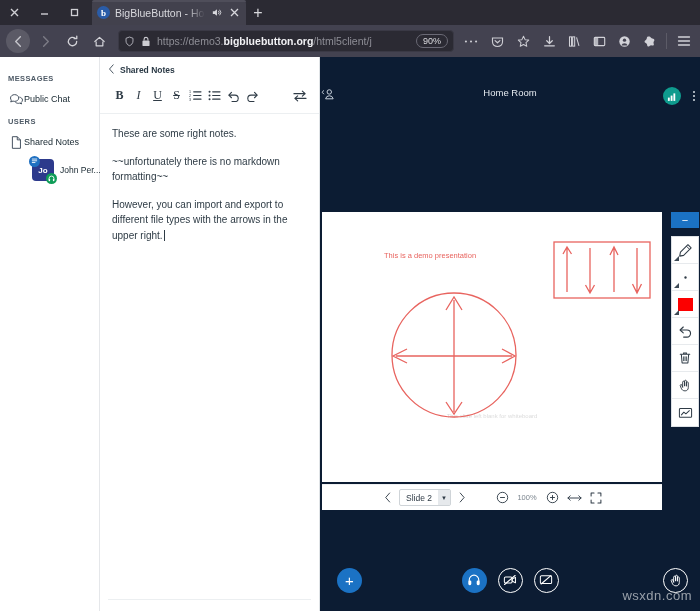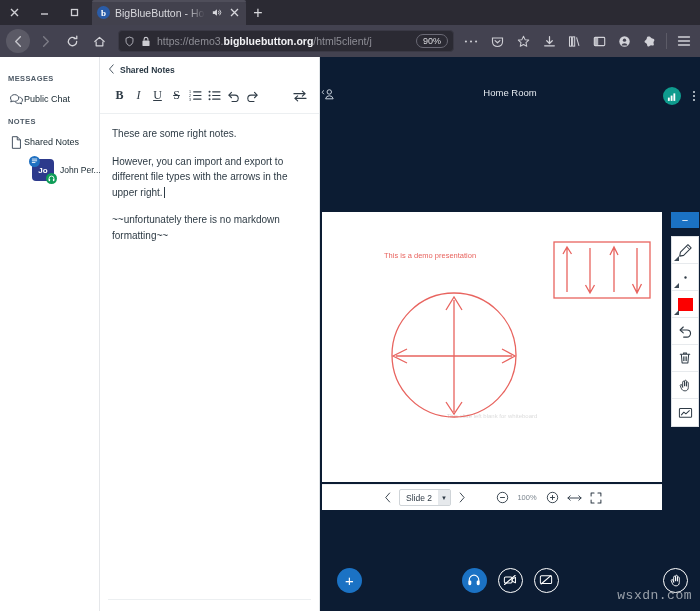--- a/index.html
+++ b/index.html
@@ -182,21 +182,21 @@
   .center-grp { position: absolute; left: 0; right: 0; display: flex; align-items: center;
                 justify-content: center; gap: 11px; }
   .abtn { width: 25px; height: 25px; border-radius: 50%; display: flex; align-items: center;
           justify-content: center; color: #fff; }
   .abtn.filled { background: #1b72c4; }
   .abtn.outline { border: 1.5px solid #fff; }
   .handbtn { position: absolute; right: 12px; width: 25px; height: 25px; border-radius: 50%;
              border: 1.5px solid #fff; display: flex; align-items: center;
              justify-content: center; color: #fff; }
   .watermark { position: absolute; right: 8px; bottom: 8px; color: #c7cbd0; opacity: .75;
-               font-size: 13px; letter-spacing: .5px; font-family: Liberation Mono, monospace; }
+               font-size: 13px; letter-spacing: .5px; font-family: Liberation Sans, sans-serif; }
 </style>
 </head>
 <body>
 
 <div class="browser">
 
   <div class="titlebar">
     <div class="wincontrols">
       <div class="wc">
         <svg width="9" height="9" viewBox="0 0 9 9">
@@ -344,21 +344,21 @@
       <div class="sb-item">
         <span class="ico">
           <svg width="15" height="15" viewBox="0 0 16 16">
               <path d="M1.6 6.4c0-2 2-3.6 4.4-3.6s4.4 1.6 4.4 3.6-2 3.6-4.4 3.6c-.6 0-1.2-.1-1.7-.3L1.8 10.6l.7-1.9A3.4 3.4 0 011.6 6.4z" stroke="#3c4957" stroke-width="1" fill="none"></path>
               <path d="M11 5.4c1.9.3 3.4 1.6 3.4 3.2 0 1-.6 1.9-1.5 2.5l.6 1.6-2.2-.8c-.4.1-.9.2-1.3.2-1.5 0-2.8-.6-3.5-1.6" stroke="#3c4957" stroke-width="1" fill="none"></path>
             </svg>
         </span>
         <span class="lbl">Public Chat</span>
       </div>
 
-      <div class="sb-head">NOTES</div>
+      <div class="sb-head">USERS</div>
       <div class="sb-item">
         <span class="ico">
           <svg width="15" height="15" viewBox="0 0 16 16">
               <path d="M3.6 1.8h5.2l3.4 3.4v9H3.6z" stroke="#3c4957" stroke-width="1" fill="none" stroke-linejoin="round"></path>
               <path d="M8.8 1.8v3.4h3.4" stroke="#3c4957" stroke-width="1" fill="none" stroke-linejoin="round"></path>
             </svg>
         </span>
         <span class="lbl">Shared Notes</span>
       </div>
 
@@ -431,22 +431,22 @@
         <span class="nt">
           <svg width="14" height="12" viewBox="0 0 15 12">
               <path d="M1 3.5h12M10 .8l3 2.7-3 2.7" stroke="#2f3b46" stroke-width="1.2" fill="none" stroke-linecap="round" stroke-linejoin="round"></path>
               <path d="M14 8.5H2M5 5.8l-3 2.7 3 2.7" stroke="#2f3b46" stroke-width="1.2" fill="none" stroke-linecap="round" stroke-linejoin="round"></path>
             </svg>
         </span>
       </div>
 
       <div class="notes-body">
         <p>These are some right notes.</p>
+        <p>~~unfortunately there is no markdown formatting~~</p>
         <p><span>However, you can import and export to different file types with the arrows in the upper right.</span><span class="caret"></span></p>
-        <p>~~unfortunately there is no markdown formatting~~</p>
       </div>
       <div class="notes-foot"></div>
     </div>
 
     <div class="meeting">
       <div class="mhead">
         <span class="left-ico">
           <svg width="15" height="15" viewBox="0 0 17 17">
               <path d="M3 4.2L1.2 6 3 7.8" stroke="#cdd6e0" stroke-width="1.1" fill="none" stroke-linecap="round" stroke-linejoin="round"></path>
               <circle cx="9.4" cy="5.6" r="2.5" stroke="#cdd6e0" stroke-width="1.1" fill="none"></circle>

